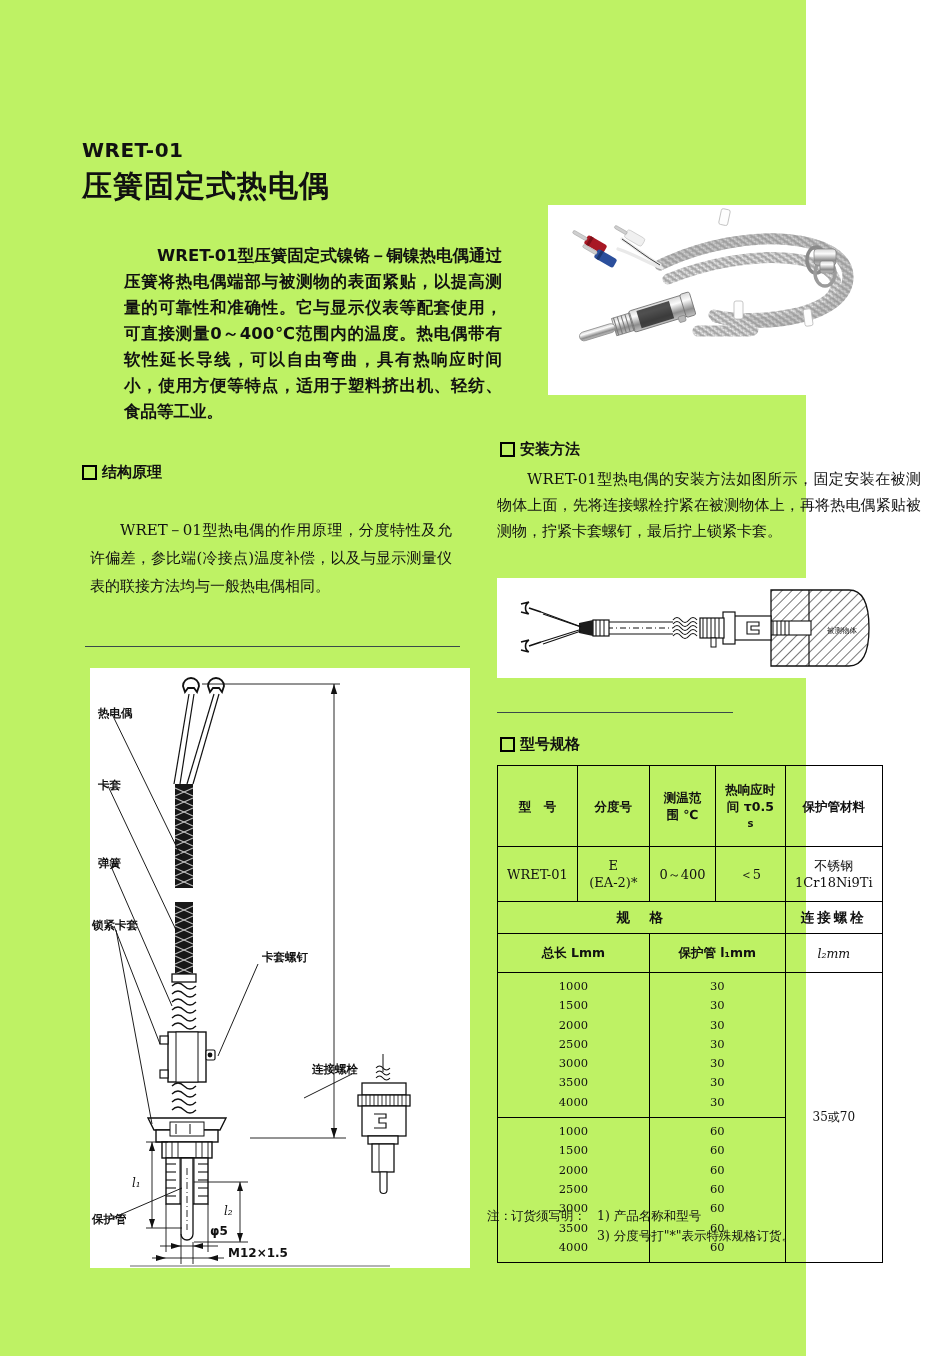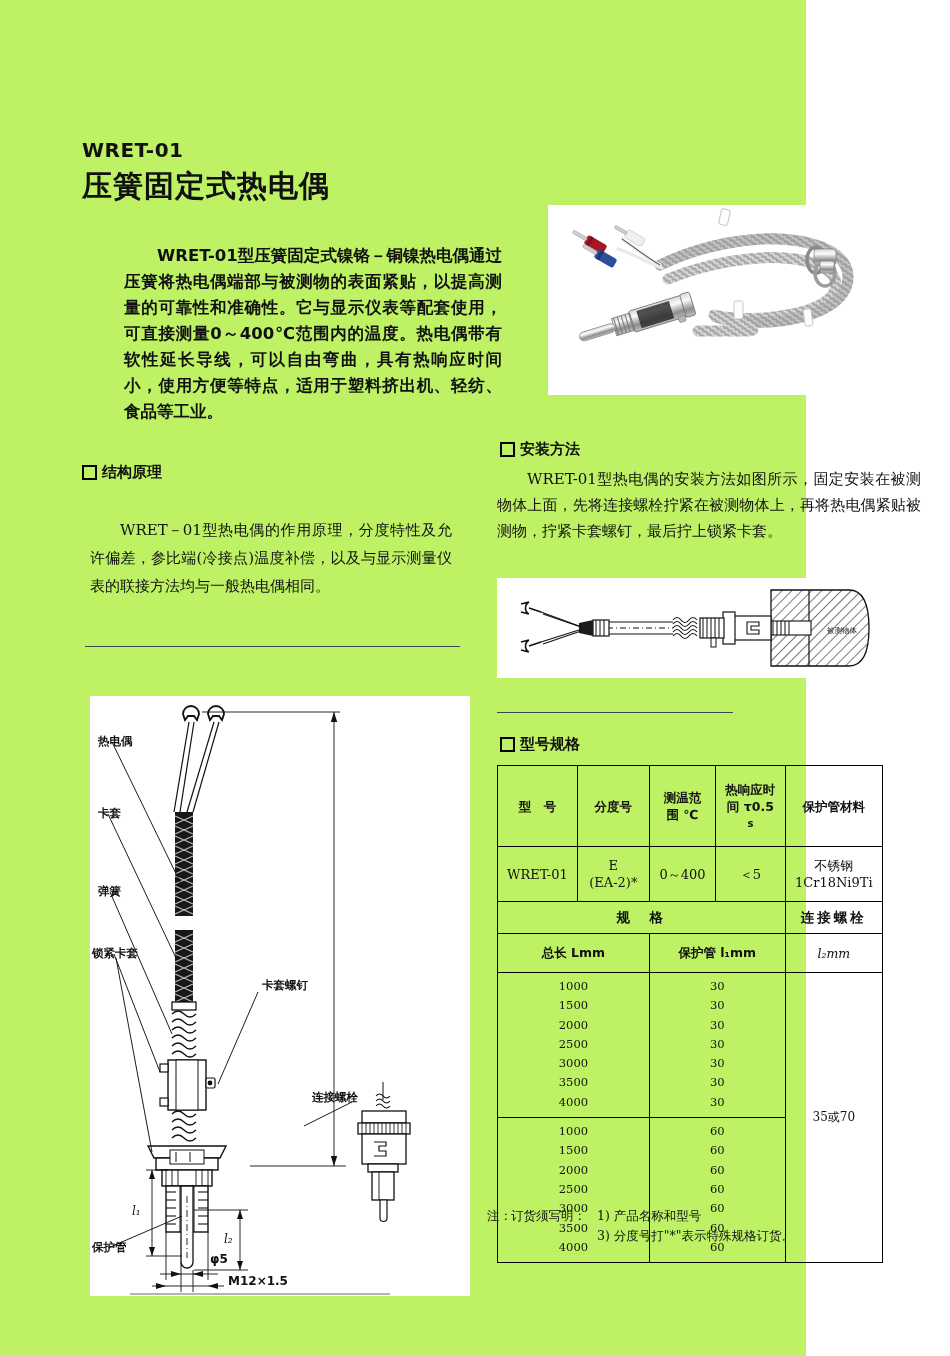--- a/index.html
+++ b/index.html
@@ -54,21 +54,21 @@
   #rule-left{left:85px;top:646px;width:375px;}
   #rule-right{left:497px;top:712px;width:236px;}
 
   
   #product-photo{position:absolute;left:548px;top:205px;width:388px;height:190px;}
 
   
   #install-diagram{position:absolute;left:497px;top:578px;width:424px;height:100px;}
 
   
-  #tech-drawing{position:absolute;left:90px;top:696px;width:380px;height:600px;}
+  #tech-drawing{position:absolute;left:90px;top:668px;width:380px;height:600px;}
   .cal-label{
     position:absolute;font:bold 11.5px "DejaVu Sans",sans-serif;white-space:nowrap;
   }
 
   
   #spec-table{
     position:absolute;left:497px;top:765px;width:386px;
     border-collapse:collapse;
     font-family:"DejaVu Serif","Liberation Serif",serif;
   }

